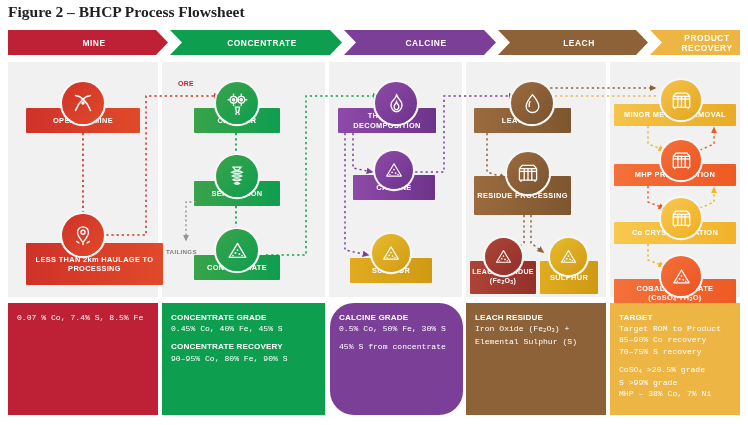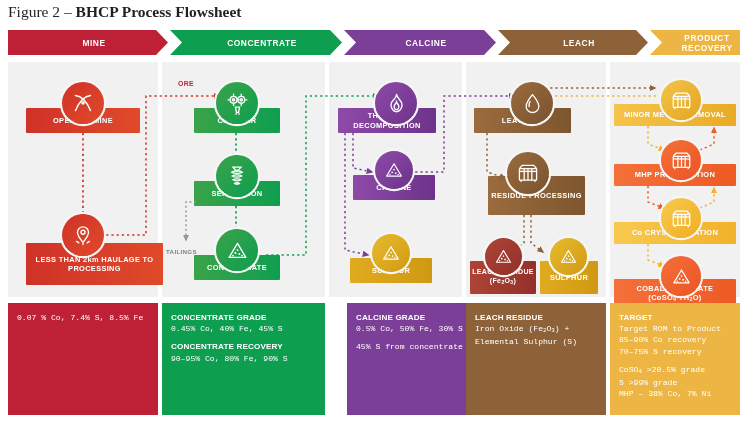--- a/index.html
+++ b/index.html
@@ -12,21 +12,21 @@
   }
   #fig{position:absolute;left:0;top:0;width:748px;height:425px;}
 
   
   .title{
     position:absolute;left:8px;top:3px;
     font-family:"Liberation Serif", serif;
     font-size:15.5px;color:#231f20;
     white-space:nowrap;
   }
-  .title .lead{font-weight:400;margin-top:46px;}
+  .title .lead{font-weight:700;margin-top:46px;}
   .title .bold{font-weight:700;}
 
   
   .chevbar{position:absolute;left:8px;top:30px;width:732px;height:25px;}
   .chev{
     position:absolute;top:0;height:25px;
     color:#fff;font-size:8.4px;font-weight:700;letter-spacing:.55px;
     display:flex;align-items:center;justify-content:center;
     text-align:center;
     box-sizing:border-box;
@@ -271,21 +271,21 @@
 
   <div class="icocirc" style="left:507px;top:152px;width:42px;height:42px;background:linear-gradient(135deg,#9b6b3e,#79532f);">
     <svg width="24" height="24" viewBox="0 0 24 24" fill="none" stroke="#fff" stroke-width="1.3" stroke-linejoin="round">
       <rect x="3.4" y="7.6" width="17.2" height="11.6" rx="0.6"></rect>
       <path d="M3.4 7.6 L6.2 4.4 H17.8 L20.6 7.6"></path>
       <path d="M8.2 7.6 V19.2 M12 7.6 V19.2 M15.8 7.6 V19.2"></path>
       <path d="M3.4 10.4 H20.6"></path>
       <path d="M5 19.2 V21 M19 19.2 V21"></path>
     </svg>
   </div>
-  <div class="nodebox" style="left:474px;top:176px;width:97px;height:39px;background:linear-gradient(90deg,#9b6b3e,#7d562f);margin-left:14px;">
+  <div class="nodebox" style="left:474px;top:176px;width:97px;height:39px;background:linear-gradient(90deg,#9b6b3e,#7d562f);">
     <span>RESIDUE PROCESSING</span>
   </div>
 
   <div class="icocirc" style="left:485px;top:238px;width:37px;height:37px;background:linear-gradient(135deg,#ad4436,#93302a);">
     <svg width="21" height="21" viewBox="0 0 24 24" fill="none" stroke="#fff" stroke-width="1.3" stroke-linejoin="round">
       <path d="M12 5.2 L20 18.6 H4 Z"></path>
       <circle cx="10" cy="14.5" r="1" fill="#fff" stroke="none"></circle>
       <circle cx="13.8" cy="15.4" r="1" fill="#fff" stroke="none"></circle>
       <circle cx="12" cy="11.6" r="0.9" fill="#fff" stroke="none"></circle>
       <circle cx="7.6" cy="16.9" r="0.8" fill="#fff" stroke="none"></circle>
@@ -367,21 +367,21 @@
     <span class="bd last">0.07 % Co, 7.4% S, 8.5% Fe</span>
   </div>
 
   <div class="colfoot" style="left:162px;width:163px;background:#0e9e4f;">
     <span class="hd">CONCENTRATE GRADE</span>
     <span class="bd">0.45% Co, 40% Fe, 45% S</span>
     <span class="hd">CONCENTRATE RECOVERY</span>
     <span class="bd last">90–95% Co, 80% Fe, 90% S</span>
   </div>
 
-  <div class="colfoot" style="left:347px;width:133px;background:#7b3f98;">
+  <div class="colfoot" style="left:330px;width:133px;background:#7b3f98;border-radius:24px;">
     <span class="hd">CALCINE GRADE</span>
     <span class="bd">0.5% Co, 50% Fe, 30% S</span>
     <span class="bd last">45% S from concentrate</span>
   </div>
 
   <div class="colfoot" style="left:466px;width:140px;background:#8e6239;">
     <span class="hd">LEACH RESIDUE</span>
     <span class="bd last">Iron Oxide (Fe<sub>2</sub>O<sub>3</sub>) + Elemental Sulphur (S)</span>
   </div>
 

